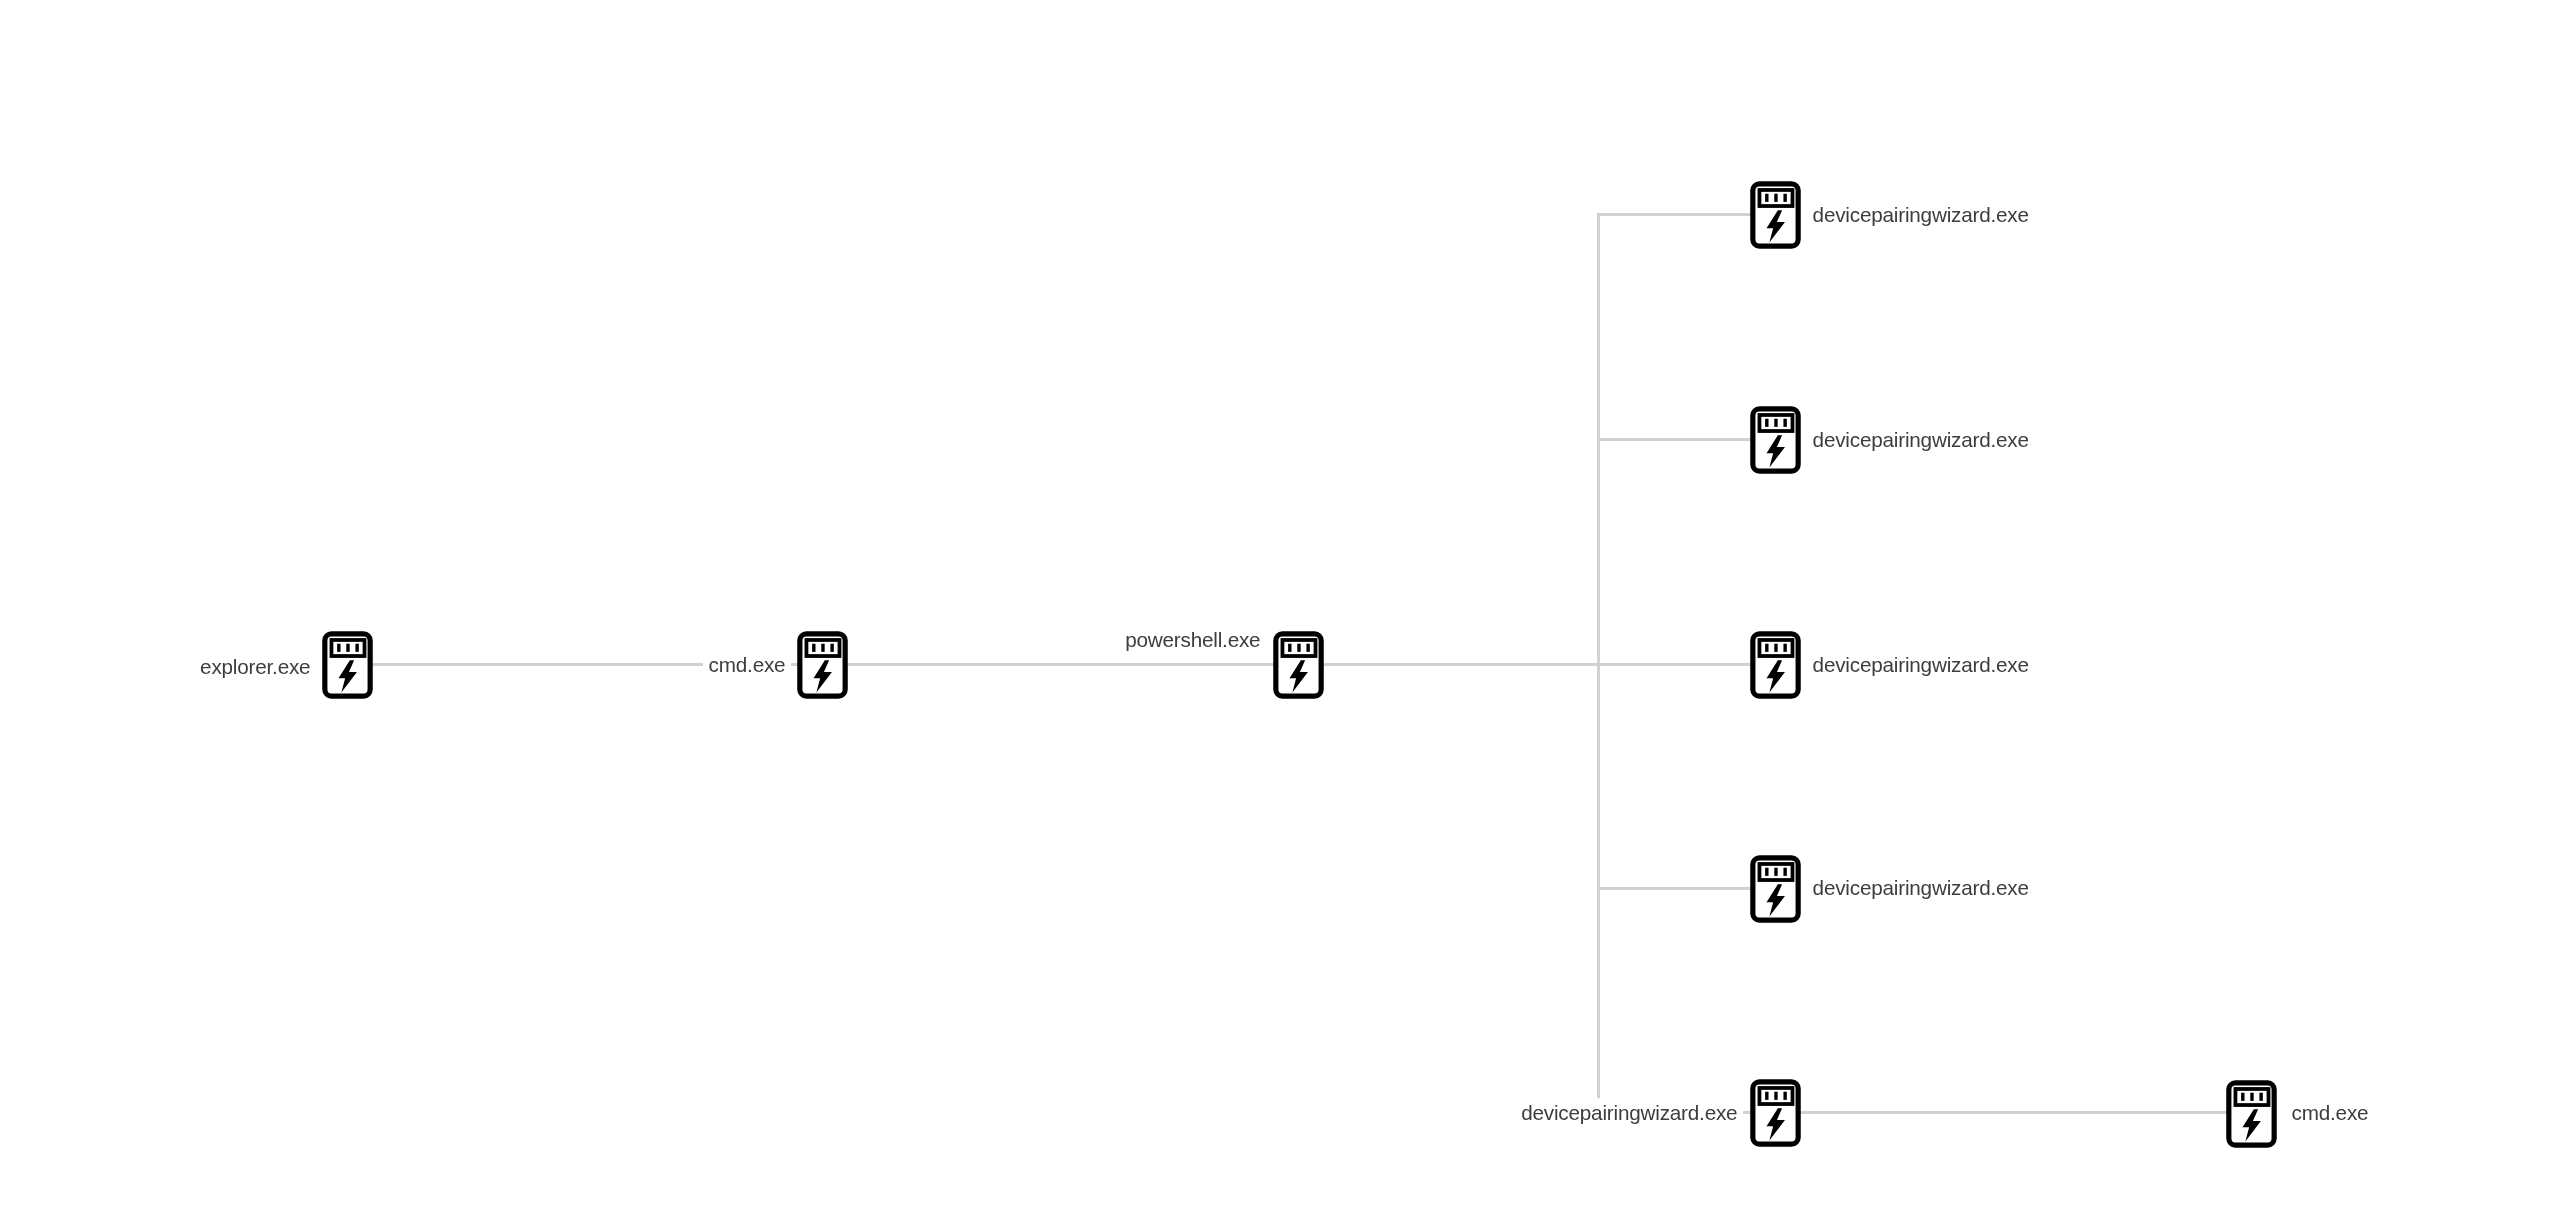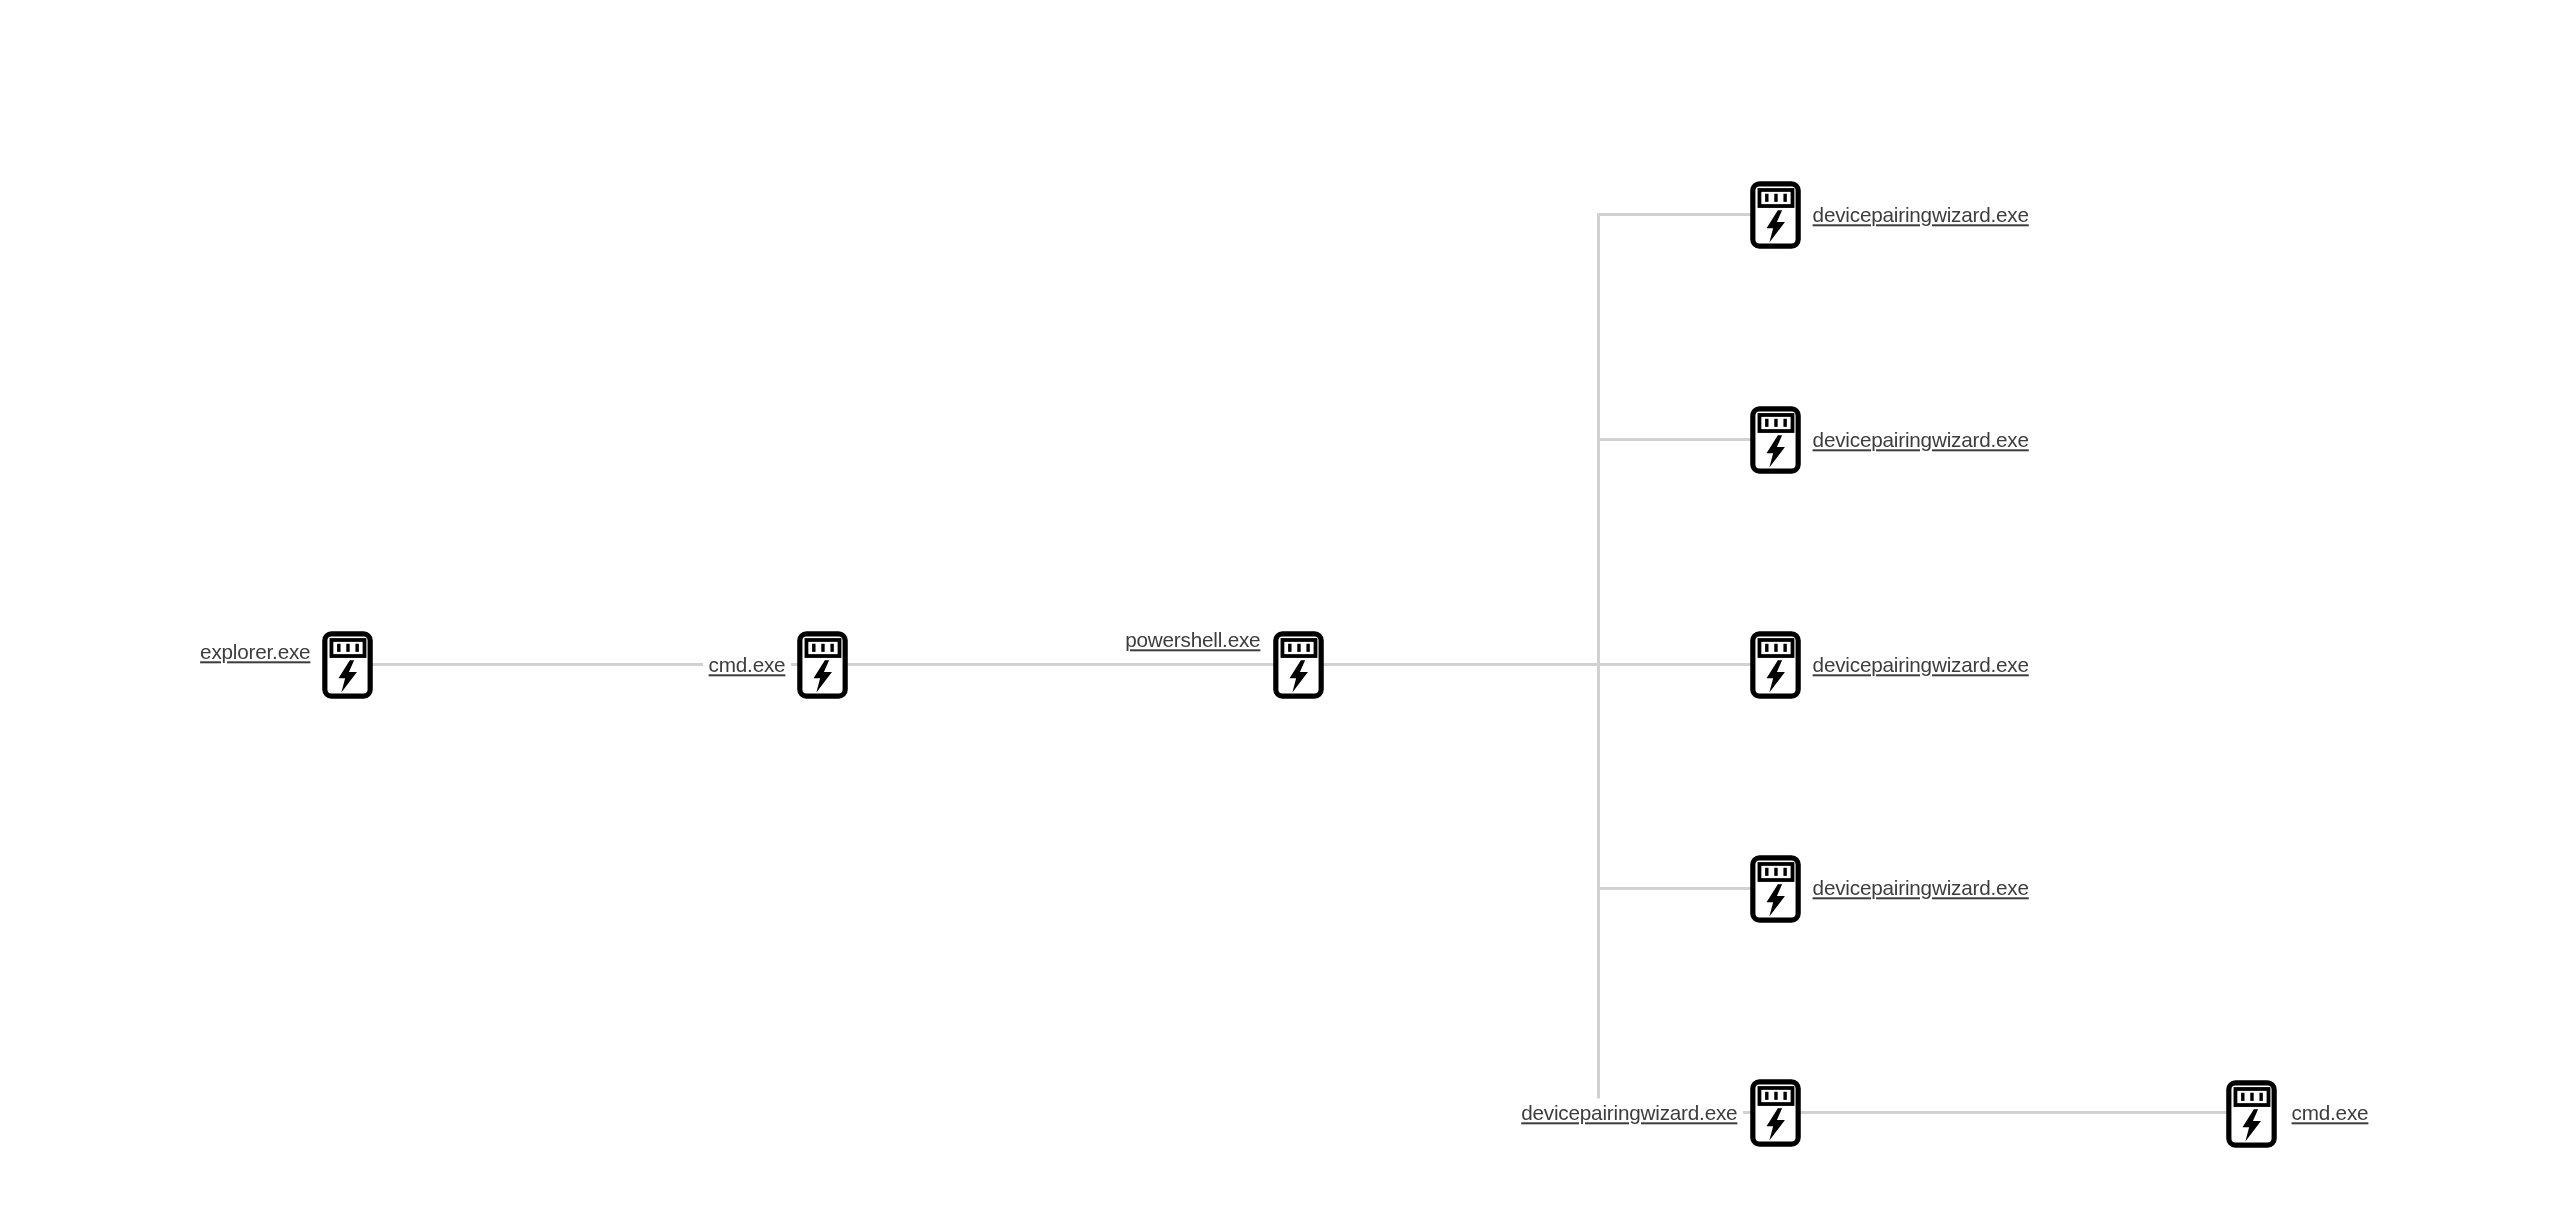--- a/index.html
+++ b/index.html
@@ -8,21 +8,21 @@
 
   
   .edge{position:absolute;background:#d1d1d1;z-index:1;}
   .edge.h{height:2.8px;}
   .edge.v{width:2.8px;}
 
   
   .label{
     position:absolute;z-index:2;transform:translateY(-50%);
     font-size:20.7px;letter-spacing:-0.2px;color:#3d3d3d;background:#ffffff;
-    padding:2.8px 5.6px;white-space:nowrap;line-height:1.15;text-decoration:underline;
+    padding:2.8px 5.6px;white-space:nowrap;line-height:1.15;
   }
 
   
   .node-icon{position:absolute;z-index:3;width:51px;height:68px;}
   .node-icon svg{display:block;width:100%;height:100%;}
   .defs{position:absolute;width:0;height:0;overflow:hidden;}
 </style>
 </head>
 <body>
 
@@ -44,21 +44,21 @@
   <div class="edge h" style="left:347px;top:663px;width:475px"></div>
   <div class="edge h" style="left:823px;top:663px;width:475px"></div>
   <div class="edge h" style="left:1298px;top:663px;width:477px"></div>
   <div class="edge v" style="left:1597px;top:213px;height:901px"></div>
   <div class="edge h" style="left:1597px;top:213px;width:178px"></div>
   <div class="edge h" style="left:1597px;top:438px;width:178px"></div>
   <div class="edge h" style="left:1597px;top:887px;width:178px"></div>
   <div class="edge h" style="left:1597px;top:1111px;width:178px"></div>
   <div class="edge h" style="left:1775px;top:1111px;width:476px"></div>
 
-  <div class="label" style="right:2260px;top:652px">explorer.exe</div>
+  <div class="label" style="right:2260px;top:667px">explorer.exe</div>
   <div class="label" style="right:1785px;top:665px">cmd.exe</div>
   <div class="label" style="right:1310px;top:640px">powershell.exe</div>
   <div class="label" style="left:1807px;top:215px">devicepairingwizard.exe</div>
   <div class="label" style="left:1807px;top:440px">devicepairingwizard.exe</div>
   <div class="label" style="left:1807px;top:665px">devicepairingwizard.exe</div>
   <div class="label" style="left:1807px;top:888px">devicepairingwizard.exe</div>
   <div class="label" style="right:833px;top:1113px">devicepairingwizard.exe</div>
   <div class="label" style="left:2286px;top:1113px">cmd.exe</div>
 
   <span class="node-icon" style="left:322px;top:631px">

